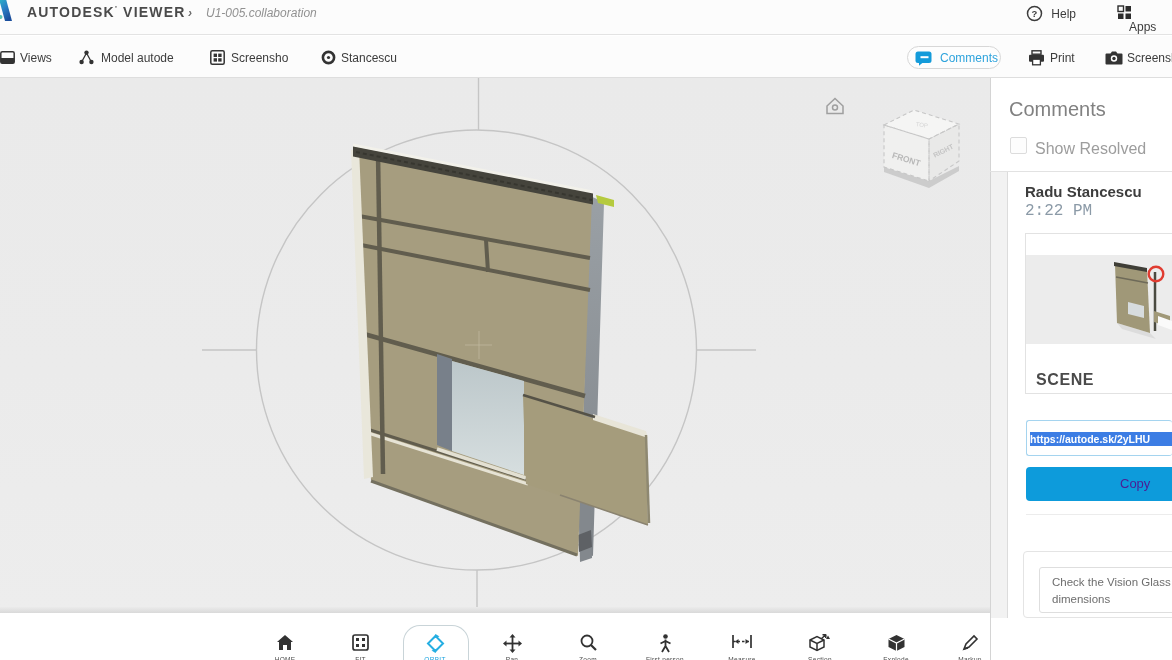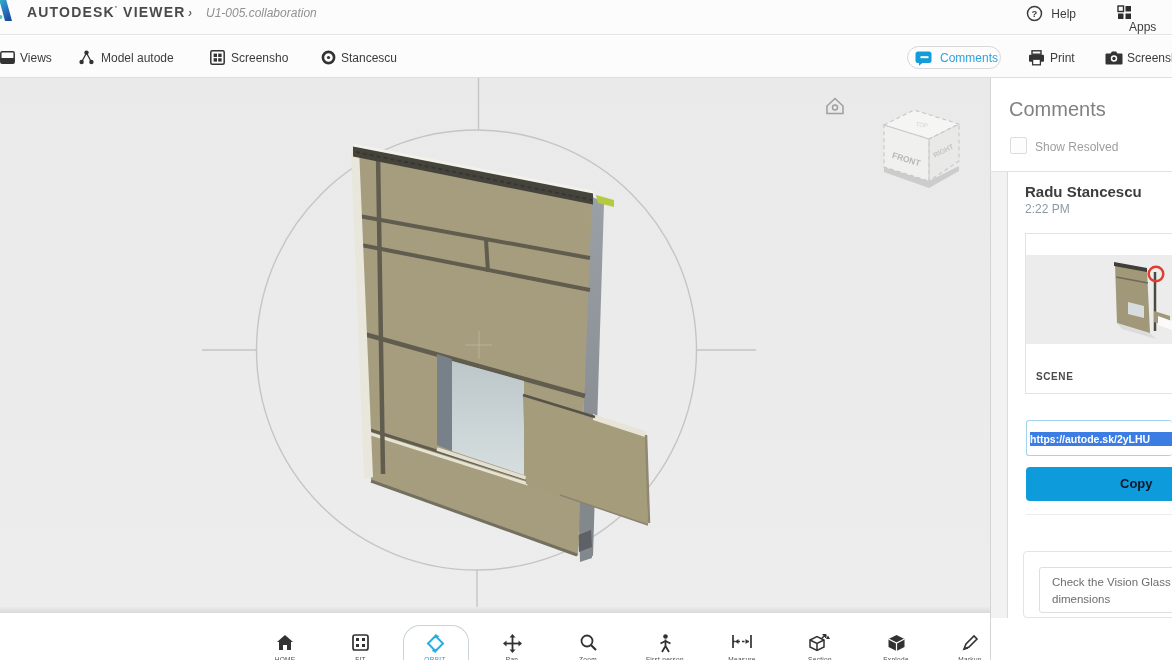--- a/index.html
+++ b/index.html
@@ -23,33 +23,33 @@
 
   
   #canvas { left:0; top:78px; width:990px; height:535px; background:linear-gradient(180deg,#eaeaea 0%,#ebebeb 55%,#ededed 100%); }
   #canvShadow { left:0; top:607px; width:990px; height:6px;
      background:linear-gradient(#ebebeb,#d9d9d9); }
 
   
   #rpanel { left:990px; top:78px; width:182px; height:582px; background:#fff; border-left:1px solid #d4d4d4; }
   #cmtTitle { left:1009px; top:98px; font-size:20px; color:#818181; }
   #cbox { left:1010px; top:137px; width:17px; height:17px; border:1px solid #dcdcdc; border-radius:2px; background:#fdfdfd; }
-  #showres { left:1035px; top:140px; font-size:12px; color:#9d9d9d; }
+  #showres { left:1035px; top:140px; font-size:16px; color:#9d9d9d; }
   #rdiv1 { left:990px; top:171px; width:182px; height:1px; background:#e2e2e2; }
   #gutter { left:991px; top:172px; width:16px; height:446px; background:#f2f2f2; }
   #gutline { left:1007px; top:172px; width:1px; height:446px; background:#dcdcdc; }
   #cname { left:1025px; top:183px; font-size:15px; font-weight:bold; color:#3d3d3d; }
-  #ctime { left:1025px; top:202px; font-size:12px; color:#8b9aa7; }
+  #ctime { left:1025px; top:202px; font-size:16px; color:#8b9aa7;font-family:Liberation Mono, monospace; }
   #card { left:1025px; top:233px; width:147px; height:161px; border:1px solid #e2e2e2; border-right:none; background:#fff; }
   #cardimg { left:1026px; top:255px; width:146px; height:89px; background:#ececec; }
-  #scene { left:1036px; top:371px; font-size:10px; font-weight:bold; color:#4a4a4a; letter-spacing:0.6px; }
+  #scene { left:1036px; top:371px; font-size:16px; font-weight:bold; color:#4a4a4a; letter-spacing:0.6px; }
   #urlbox { left:1026px; top:420px; width:146px; height:36px; border:1.5px solid #a5d4ef; border-right:none; border-radius:3px; background:#fff; }
   #urlsel { left:1030px; top:432px; width:168px; height:14px; background:#3c7de4; color:#fff; font-size:10.5px; line-height:14px; white-space:nowrap; overflow:hidden; font-weight:bold;}
   #copybtn { left:1026px; top:467px; width:220px; height:34px; background:#0d9bdb; border-radius:4px; }
-  #copybtn span { position:absolute; left:94px; top:9px; font-size:13px; font-weight:bold; color:#0f172a; }
+  #copybtn span { position:absolute; left:94px; top:9px; font-size:13px; font-weight:normal; color:#4c1d95; }
   #rdiv2 { left:1026px; top:514px; width:146px; height:1px; background:#ececec; }
   #replyout { left:1023px; top:551px; width:160px; height:67px; border:1px solid #e4e4e4; border-radius:4px; background:#fff; }
   #replyin { left:1039px; top:567px; width:160px; height:46px; border:1px solid #dedede; border-radius:3px; background:#fff; }
   #replytxt { left:1052px; top:574px; font-size:11.5px; color:#6e6e6e; line-height:17px; }
 
   
   #bbar { left:0; top:613px; width:990px; height:47px; background:#fff; }
   .bitem { position:absolute; top:634px; width:76px; text-align:center; }
   .bitem .ic { height:19px; }
   .bitem .bl { font-size:6.5px; color:#4c4c4c; letter-spacing:0.3px; margin-top:3px; }

